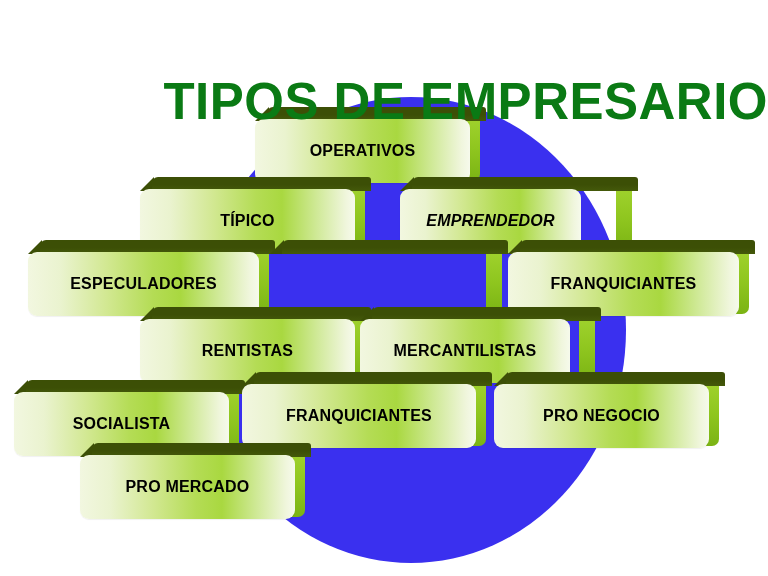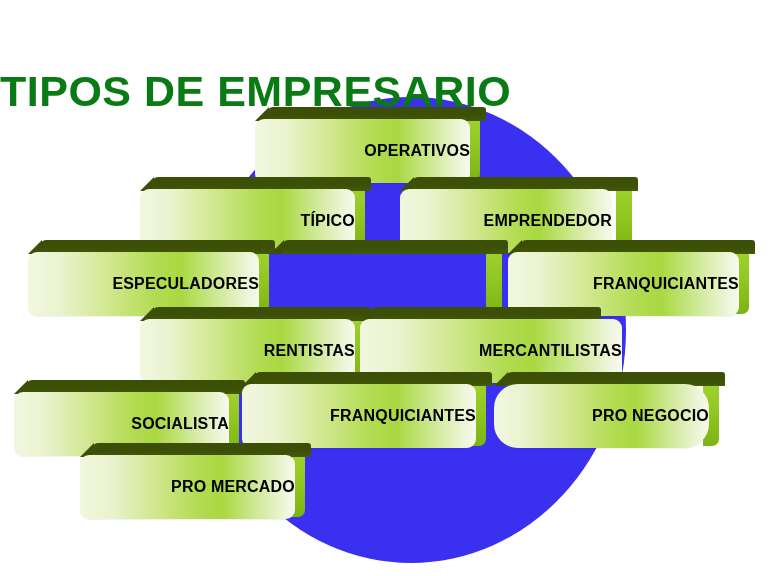--- a/index.html
+++ b/index.html
@@ -24,22 +24,22 @@
     background: #ffffff;
     overflow: hidden;
   }
 
   
   #title {
     position: absolute;
     left: 0;
     top: 38px;
     width: 768px;
-    text-align: left;
-    font-size: 43px;
+    text-align: right;
+    font-size: 51px;
     font-weight: bold;
     letter-spacing: 0.5px;
     color: #0a7a14;
     white-space: nowrap;
     z-index: 40;
   }
 
   
   #circle {
     position: absolute;
@@ -100,21 +100,21 @@
                 #eaf3cf 14%,
                 #d2e892 34%,
                 #b4dc55 54%,
                 #a9d840 66%,
                 #cfe996 82%,
                 #f0f6dd 96%,
                 #f6faec 100%);
     box-shadow: 0 1px 1px rgba(0,0,0,0.06);
     display: flex;
     align-items: center;
-    justify-content: flex-end;
+    justify-content: center;
     z-index: 3;
   }
   .brick .brick-label {
     color: #000000;
     font-weight: bold;
     font-size: 16px;
     letter-spacing: 0.2px;
     white-space: nowrap;
     text-align: center;
     line-height: 1;
@@ -143,21 +143,21 @@
         <div class="top-face" style="width:219px;"></div>
         <div class="side-face" style="left:209px; height:72px;"></div>
         <div class="front-face" style="width:215px; height:64px;">
           <span class="brick-label">TÍPICO</span>
         </div>
       </div>
       <div class="brick" style="left:400px; top:177px; width:238px; height:76px; z-index:11;">
         <div class="top-left-slant"></div>
         <div class="top-face" style="width:226px;"></div>
         <div class="side-face" style="left:216px; height:72px;"></div>
-        <div class="front-face" style="width:212px; height:64px;">
+        <div class="front-face" style="width:181px; height:64px;font-style:italic;">
           <span class="brick-label">EMPRENDEDOR</span>
         </div>
       </div>
       <div class="brick" style="left:28px; top:240px; width:247px; height:76px; z-index:12;padding-left:47px;">
         <div class="top-left-slant"></div>
         <div class="top-face" style="width:235px;"></div>
         <div class="side-face" style="left:225px; height:72px;"></div>
         <div class="front-face" style="width:231px; height:64px;">
           <span class="brick-label">ESPECULADORES</span>
         </div>
@@ -180,21 +180,21 @@
         <div class="top-face" style="width:219px;"></div>
         <div class="side-face" style="left:209px; height:72px;"></div>
         <div class="front-face" style="width:215px; height:64px;">
           <span class="brick-label">RENTISTAS</span>
         </div>
       </div>
       <div class="brick" style="left:360px; top:307px; width:241px; height:76px; z-index:13;">
         <div class="top-left-slant"></div>
         <div class="top-face" style="width:229px;"></div>
         <div class="side-face" style="left:219px; height:72px;"></div>
-        <div class="front-face" style="width:262px; height:64px;">
+        <div class="front-face" style="width:210px; height:64px;">
           <span class="brick-label">MERCANTILISTAS</span>
         </div>
       </div>
       <div class="brick" style="left:14px; top:380px; width:231px; height:76px; z-index:14;">
         <div class="top-left-slant"></div>
         <div class="top-face" style="width:219px;"></div>
         <div class="side-face" style="left:209px; height:72px;"></div>
         <div class="front-face" style="width:215px; height:64px;">
           <span class="brick-label">SOCIALISTA</span>
         </div>
@@ -204,21 +204,21 @@
         <div class="top-face" style="width:238px;"></div>
         <div class="side-face" style="left:228px; height:72px;"></div>
         <div class="front-face" style="width:234px; height:64px;">
           <span class="brick-label">FRANQUICIANTES</span>
         </div>
       </div>
       <div class="brick" style="left:494px; top:372px; width:231px; height:76px; z-index:14;">
         <div class="top-left-slant"></div>
         <div class="top-face" style="width:219px;"></div>
         <div class="side-face" style="left:209px; height:72px;"></div>
-        <div class="front-face" style="width:215px; height:64px;border-radius:24px;">
+        <div class="front-face" style="width:215px; height:64px;">
           <span class="brick-label">PRO NEGOCIO</span>
         </div>
       </div>
       <div class="brick" style="left:80px; top:443px; width:231px; height:76px; z-index:15;">
         <div class="top-left-slant"></div>
         <div class="top-face" style="width:219px;"></div>
         <div class="side-face" style="left:209px; height:72px;"></div>
         <div class="front-face" style="width:215px; height:64px;">
           <span class="brick-label">PRO MERCADO</span>
         </div>

